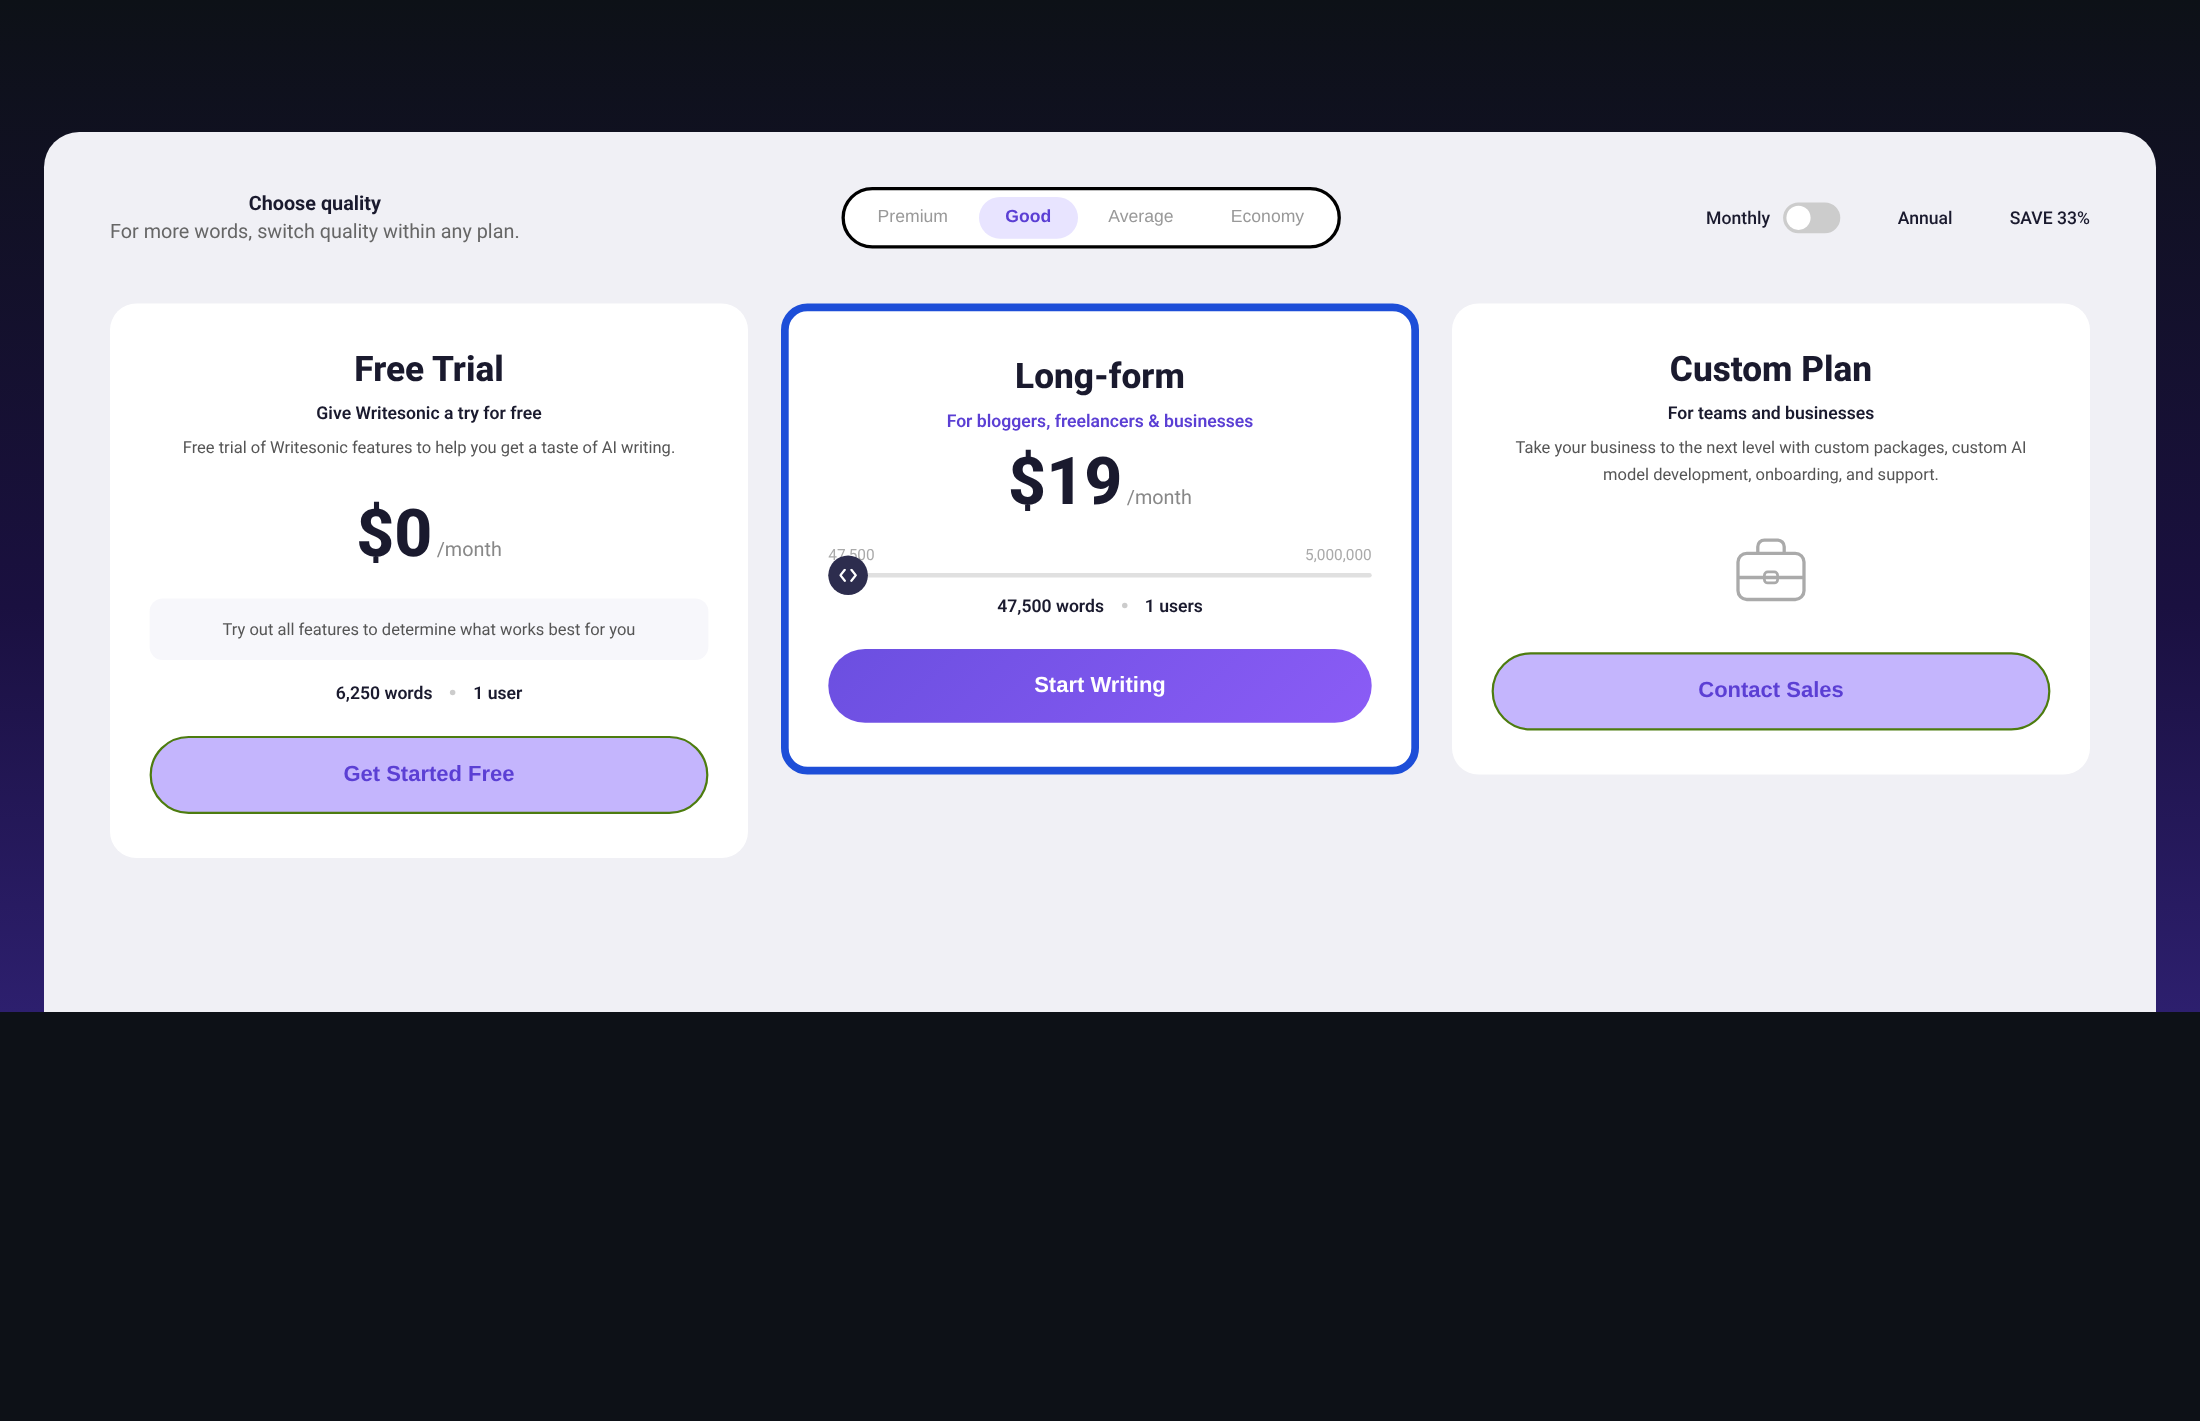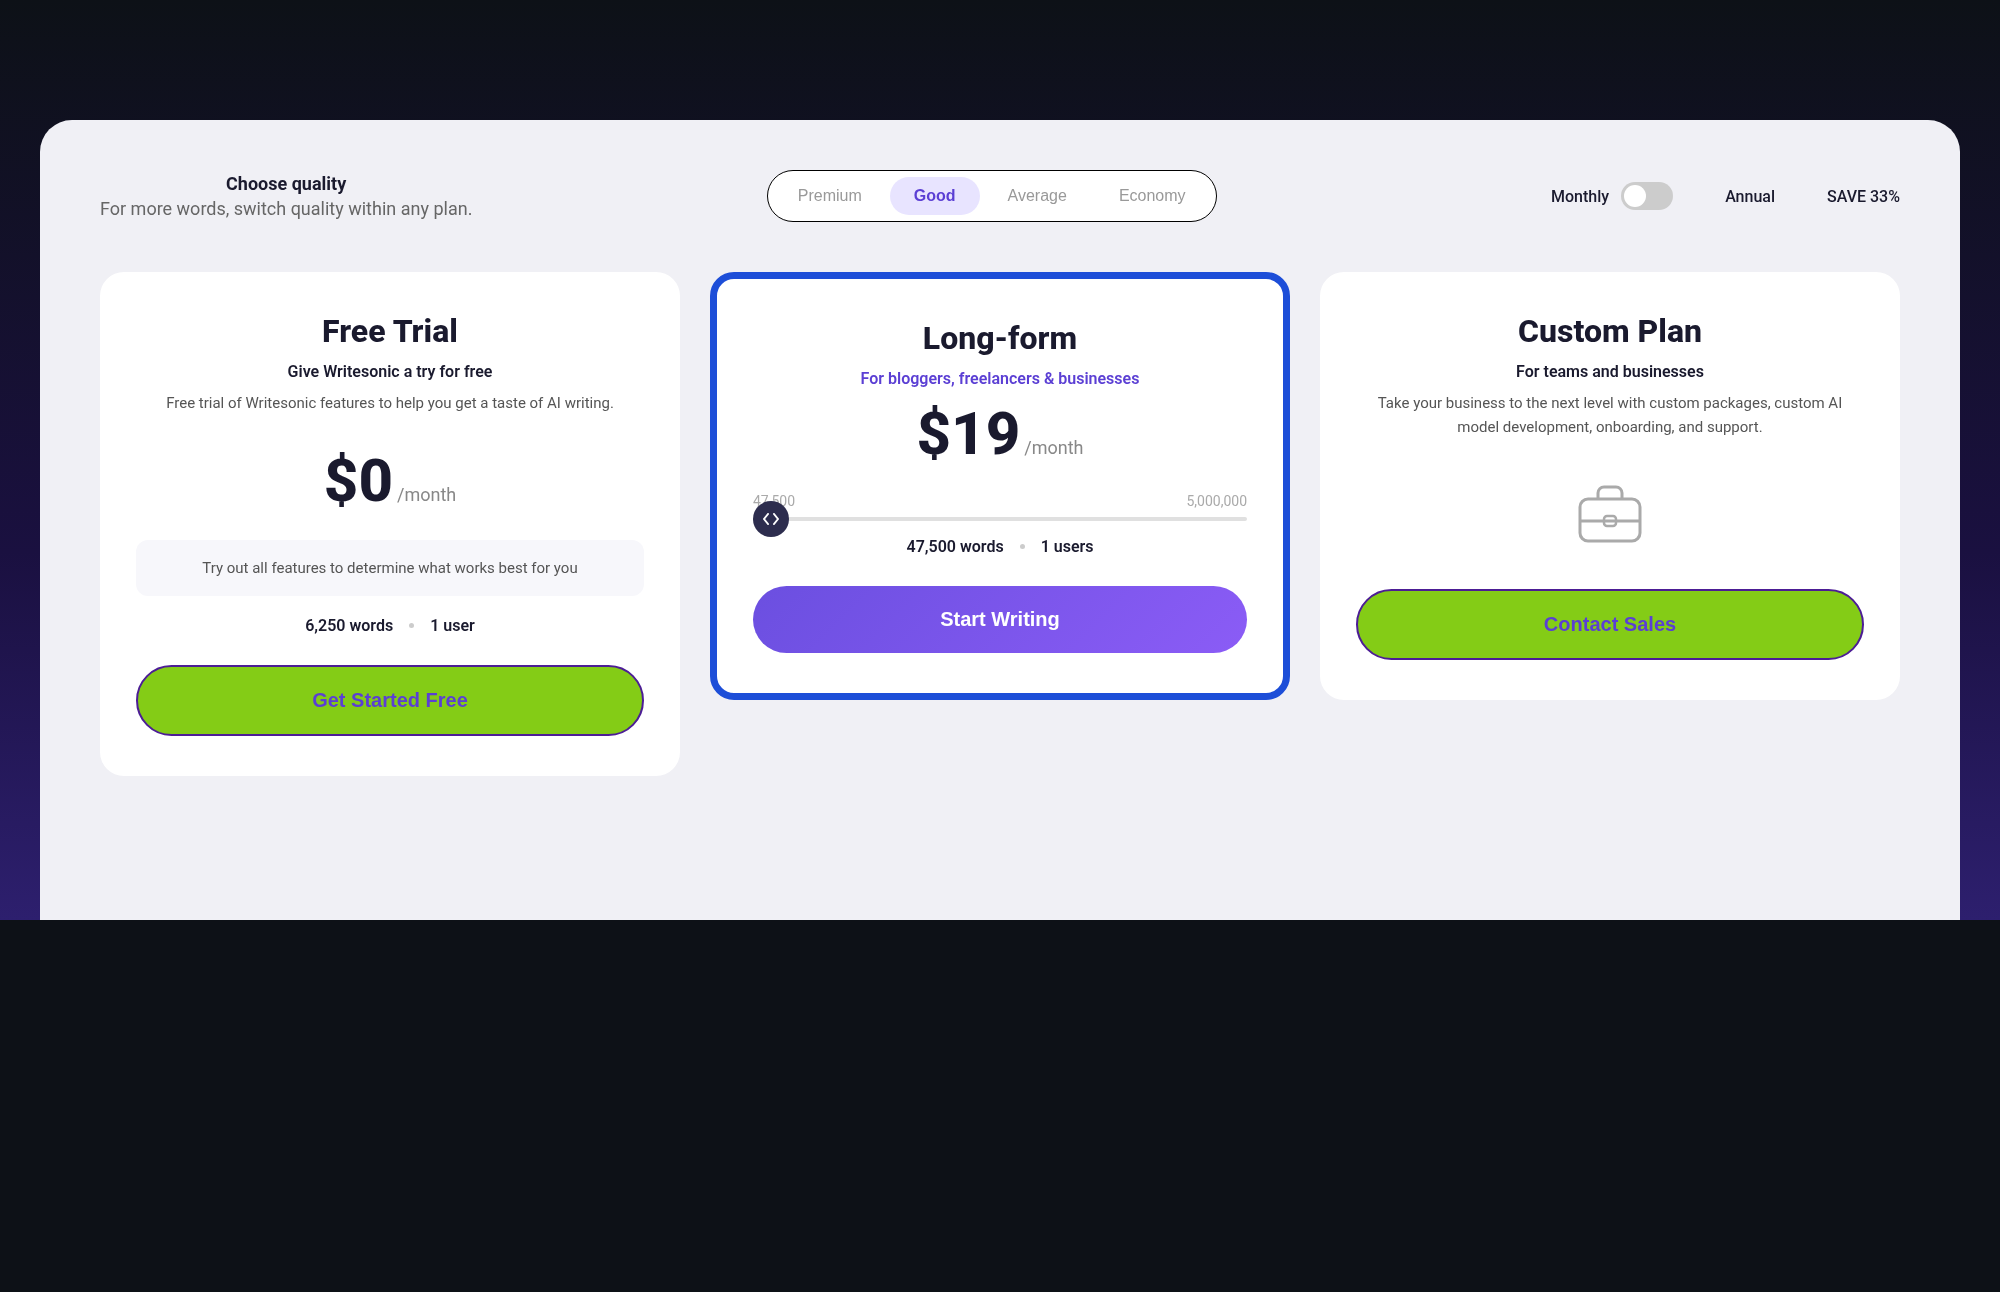--- a/index.html
+++ b/index.html
@@ -50,21 +50,21 @@
       color: #666;
       margin-top: 4px;
     }
 
     .quality-options {
       display: flex;
       background: #ffffff;
       border-radius: 50px;
       padding: 6px;
       gap: 4px;
-      border: 1px solid #000000;
+      border: 3px solid #000000;
     }
 
     .quality-option {
       padding: 10px 24px;
       border-radius: 50px;
       font-size: 16px;
       font-weight: 500;
       color: #999;
       cursor: pointer;
       border: none;
@@ -215,23 +215,23 @@
       padding: 22px;
       border-radius: 50px;
       font-size: 20px;
       font-weight: 700;
       cursor: pointer;
       border: none;
       transition: opacity 0.2s;
     }
 
     .btn-outline {
-      background: #84cc16;
+      background: #c4b5fd;
       color: #5b3fd4;
-      border: 2px solid #4c1d95;
+      border: 2px solid #4d7c0f;
     }
 
     .btn-filled {
       background: linear-gradient(135deg, #6b4fe0, #8b5cf6);
       color: #ffffff;
     }
 
     .slider-container {
       margin-bottom: 16px;
       position: relative;

